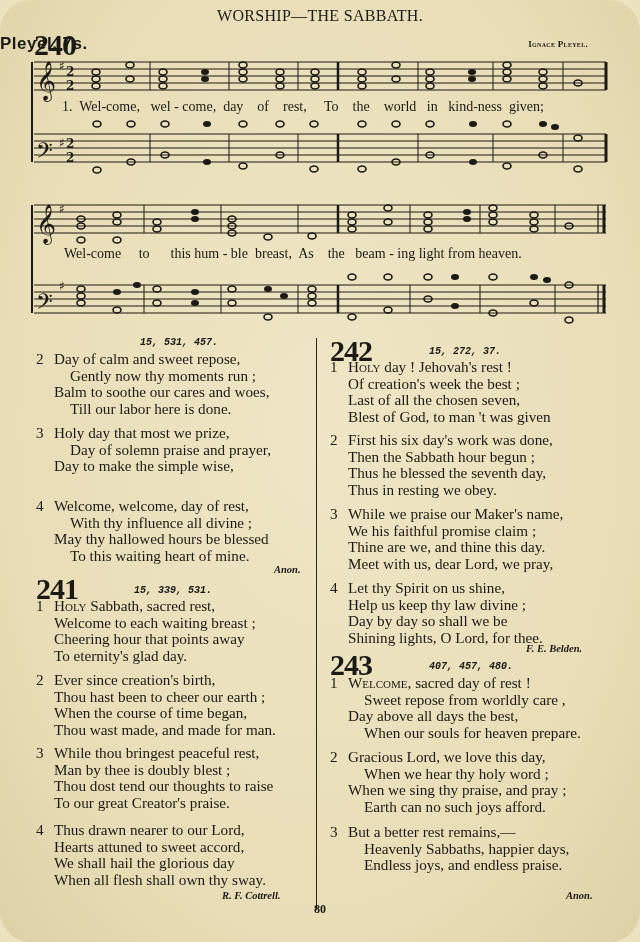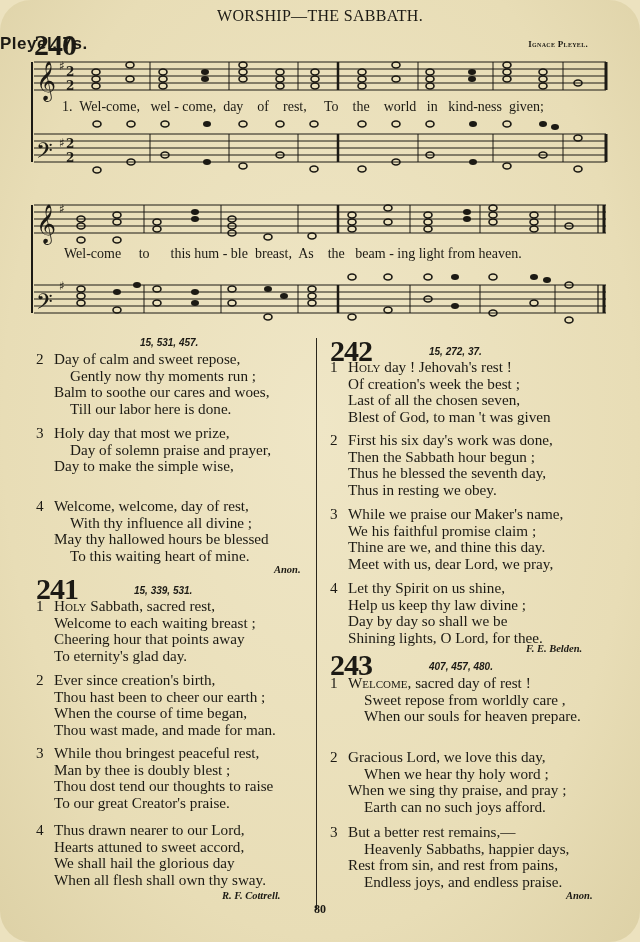--- a/index.html
+++ b/index.html
@@ -10,21 +10,21 @@
     color: #1c1a14;
     position: relative;
   }
   .page { position: absolute; inset: 0; background: radial-gradient(ellipse at 50% 45%, #efe6c6 0%, #e8ddb6 70%, #ddd1a6 100%); border-radius: 31px; }
   .running-head { position: absolute; top: 7px; left: 0; width: 640px; text-align: center; font-size: 16px; letter-spacing: 0.3px; }
   .hymn-num-big { position: absolute; font-weight: bold; font-size: 30px; letter-spacing: -1px; line-height: 1; }
   .tune-title { position: absolute; top: 34px; left: 0; width: 637px; text-align: left; font-family: "Liberation Sans", "DejaVu Sans", sans-serif; font-weight: bold; font-size: 17px; letter-spacing: 0.5px; }
   .composer { position: absolute; top: 39px; right: 52px; font-size: 9px; font-weight: bold; font-variant: small-caps; letter-spacing: 0.3px; }
   .music { position: absolute; left: 0; top: 0; }
   .lyric-line { position: absolute; font-size: 14px; white-space: nowrap; }
-  .refs { position: absolute; font-family: Liberation Sans, sans-serif; font-style: italic; font-weight: bold; font-size: 10px; }
+  .refs { position: absolute; font-family: Liberation Mono, monospace; font-style: italic; font-weight: bold; font-size: 10px; }
   .verse { position: absolute; font-size: 15.2px; line-height: 16.6px; white-space: nowrap; }
   .verse .vn { position: absolute; left: 0; }
   .verse .ln { display: block; padding-left: 18px; }
   .verse .ln.ind { padding-left: 34px; }
   .sc { font-variant: small-caps; }
   .author { position: absolute; font-style: italic; font-size: 10.5px; font-weight: bold; }
   .divider { position: absolute; left: 316px; top: 338px; width: 1px; height: 572px; background: #2a261c; }
   .page-number { position: absolute; top: 902px; left: 0; width: 640px; text-align: center; font-size: 12px; font-weight: bold; }
 </style>
 </head>
@@ -391,32 +391,32 @@
   </div>
   <div class="author" style="left:526px;top:643px;">F. E. Belden.</div>
 
   <div class="hymn-num-big" style="left:330px;top:650px;">243</div>
   <div class="refs" style="left:429px;top:661px;">407, 457, 480.</div>
 
   <div class="verse" style="left:330px;top:675px;">
     <span class="vn">1</span>
     <span class="ln"><span class="sc">Welcome</span><span>, sacred day of rest !</span></span>
     <span class="ln ind">Sweet repose from worldly care ,</span>
+    <span class="ln">Day above all days the best,</span>
     <span class="ln ind">When our souls for heaven prepare.</span>
   </div>
   <div class="verse" style="left:330px;top:749px;">
     <span class="vn">2</span>
     <span class="ln">Gracious Lord, we love this day,</span>
     <span class="ln ind">When we hear thy holy word ;</span>
     <span class="ln">When we sing thy praise, and pray ;</span>
     <span class="ln ind">Earth can no such joys afford.</span>
   </div>
   <div class="verse" style="left:330px;top:824px;">
     <span class="vn">3</span>
     <span class="ln">But a better rest remains,—</span>
     <span class="ln ind">Heavenly Sabbaths, happier days,</span>
-    <span class="ln">Rest from sin, and rest from pains,</span>
     <span class="ln ind">Endless joys, and endless praise.</span>
   </div>
   <div class="author" style="left:566px;top:890px;">Anon.</div>
 
   <div class="page-number">80</div>
 </div>
 
 </body></html>

